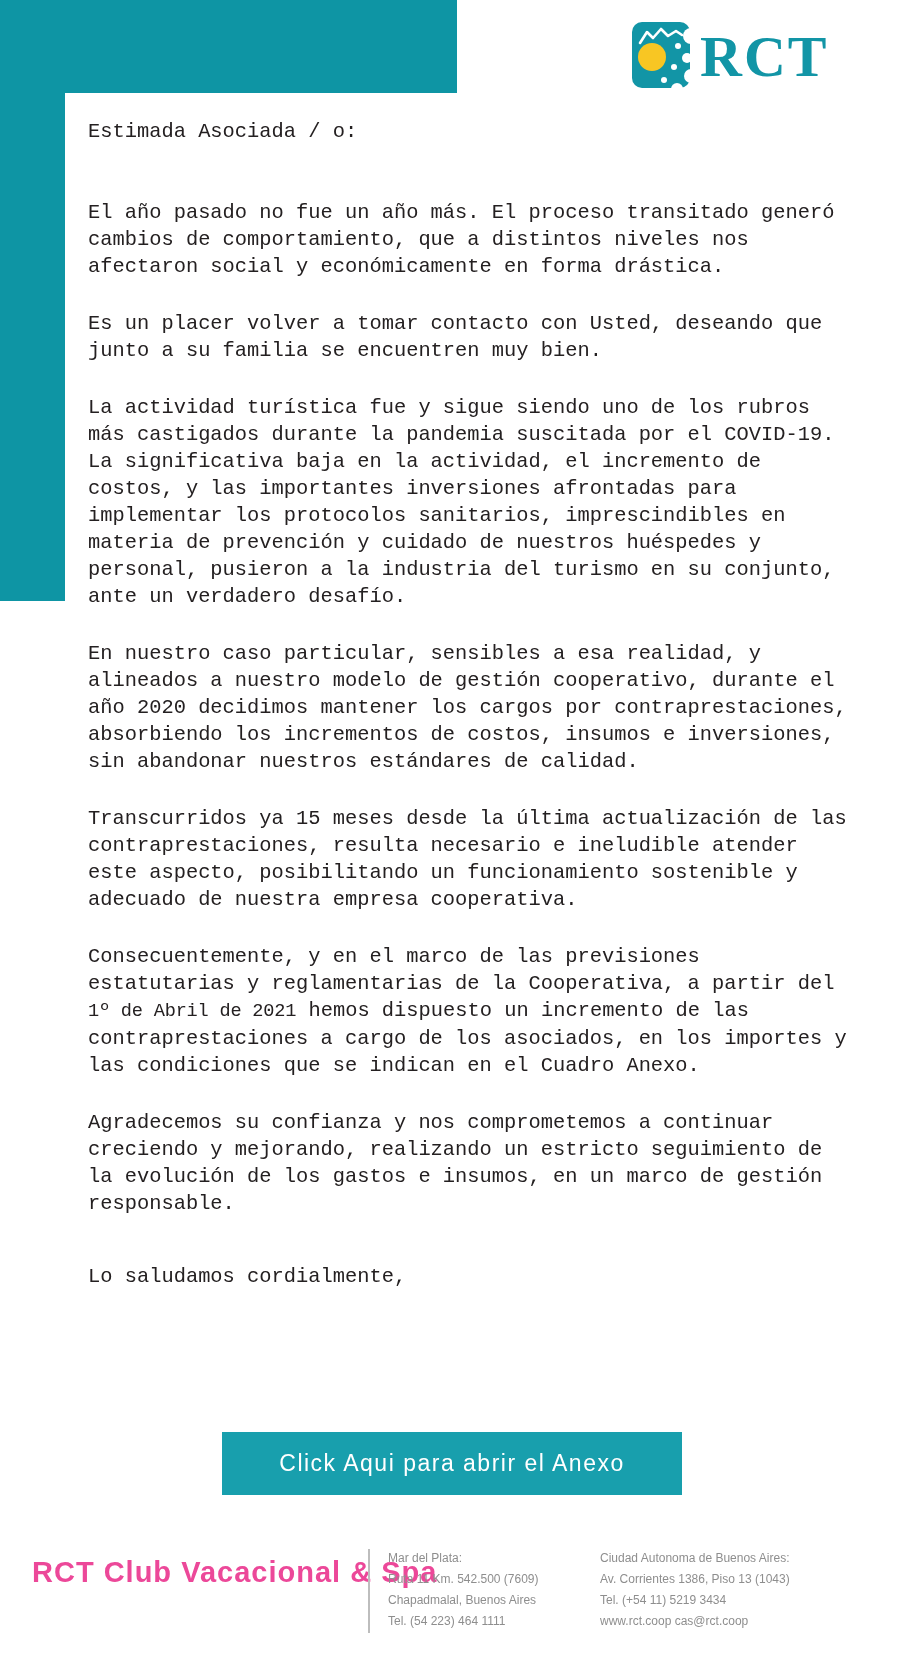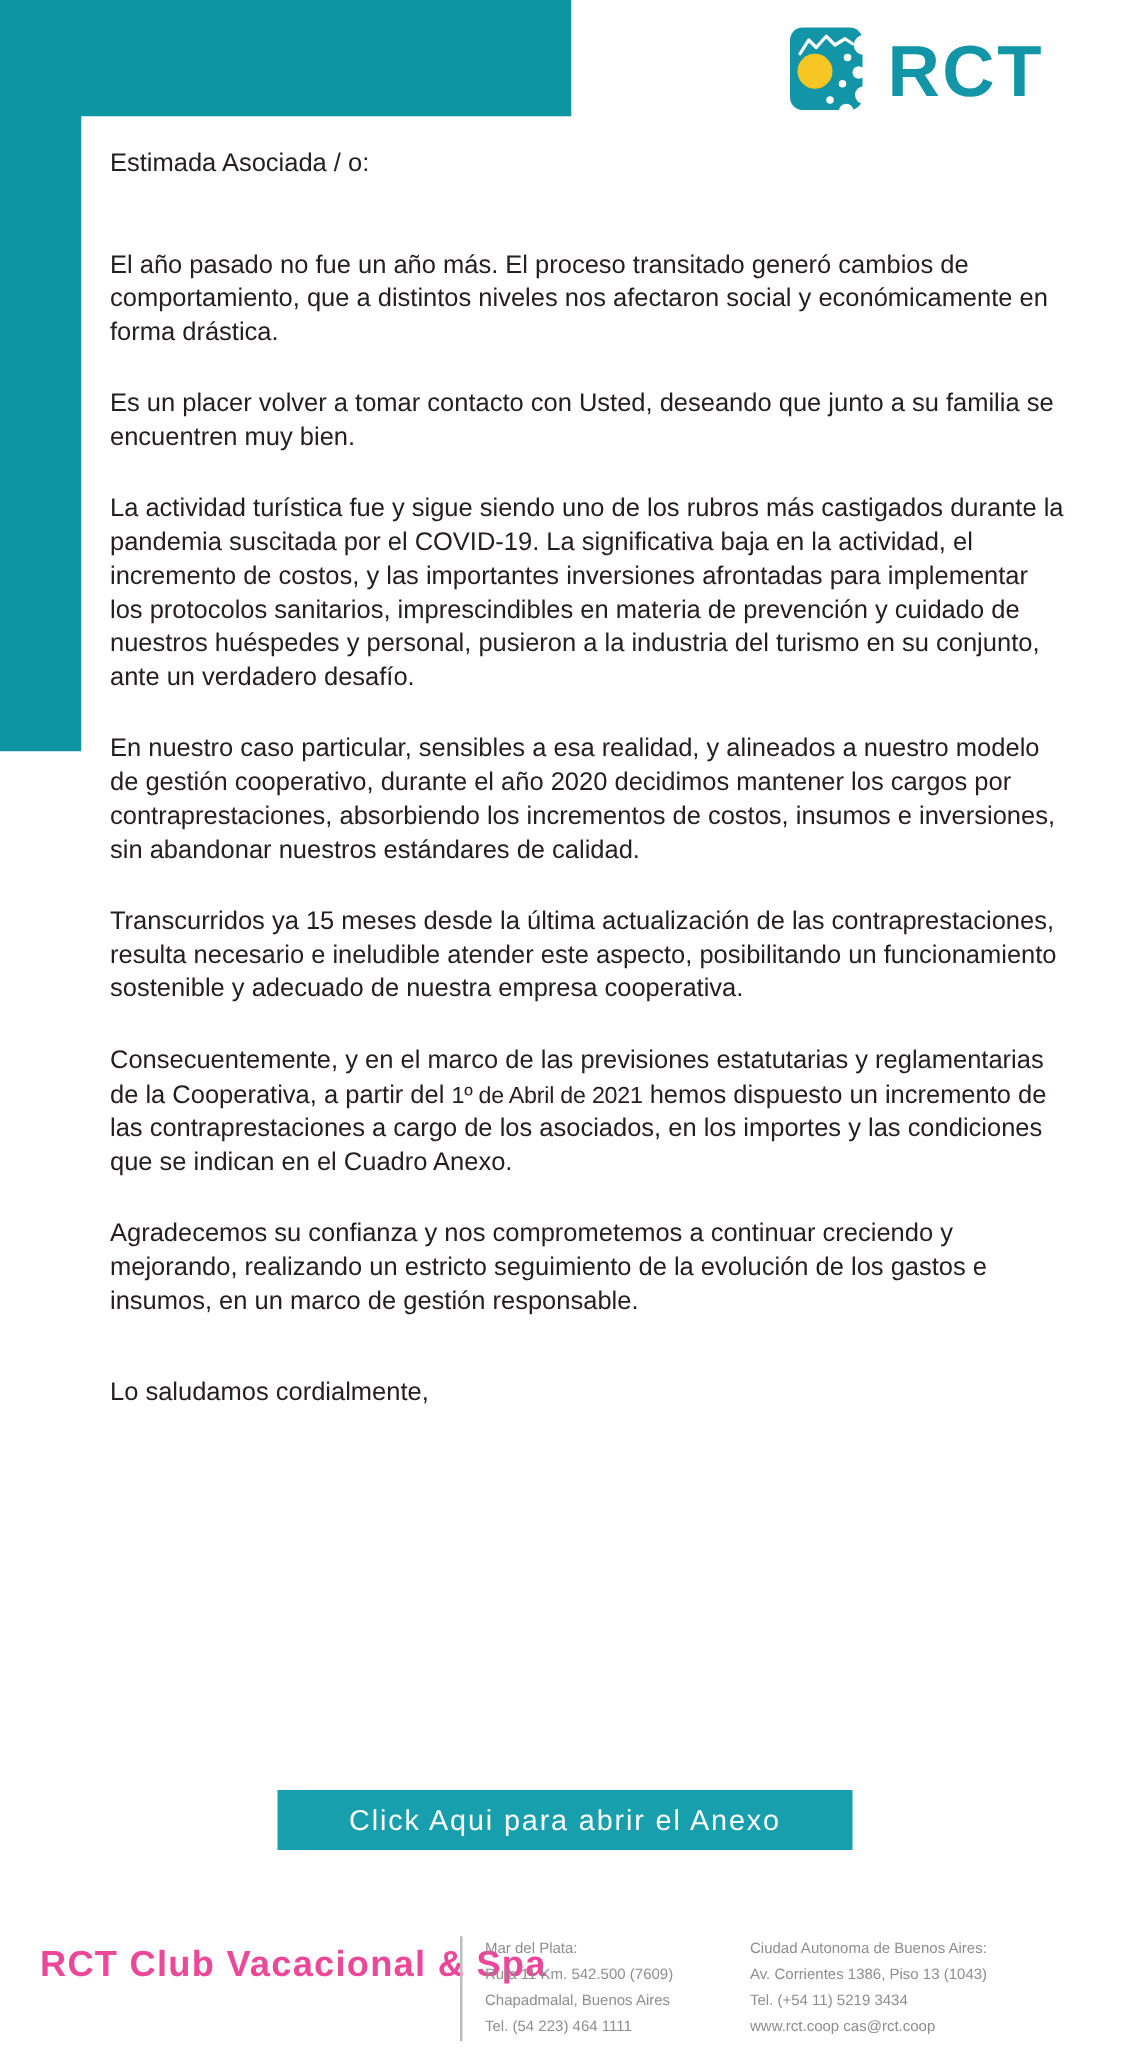--- a/index.html
+++ b/index.html
@@ -17,49 +17,49 @@
     background:#0e95a4;
   }
   .left-bar{
     position:absolute;left:0;top:0;
     width:65px;height:601px;
     background:#0e95a4;
   }
   
   .logo{
     position:absolute;left:630px;top:20px;
-    display:flex;align-items:center;gap:10px;
+    display:flex;align-items:center;gap:0;font-family:Liberation Serif, serif;
   }
   .logo-text{
     color:#1295a6;
     font-size:58px;
     font-weight:700;
     letter-spacing:2px;
     line-height:1;
   }
   
   .content{
     position:absolute;left:88px;top:118px;width:764px;
     color:#242021;
     font-size:20.4px;
     line-height:27px;
   }
-  .content p{margin:0 0 30px 0;}
+  .content p{margin:0 0 30px 0;font-family:Liberation Mono, monospace;}
   p.salutation{margin-bottom:54px;}
   p.closing{margin-top:46px;margin-bottom:64px;}
   .date-alt{font-size:18.6px;letter-spacing:-0.2px;}
   .signature{
     text-align:right;
     margin-right:-20px;
     line-height:27px;
   }
   
   .cta-button{
     position:absolute;left:222px;top:1432px;
-    width:460px;height:48px;
+    width:460px;height:63px;
     background:#189fad;
     color:#ffffff;
     display:flex;align-items:center;justify-content:center;
     font-size:23px;
     letter-spacing:1.5px;
     text-decoration:none;
     cursor:pointer;
   }
   
   .footer-brand{

